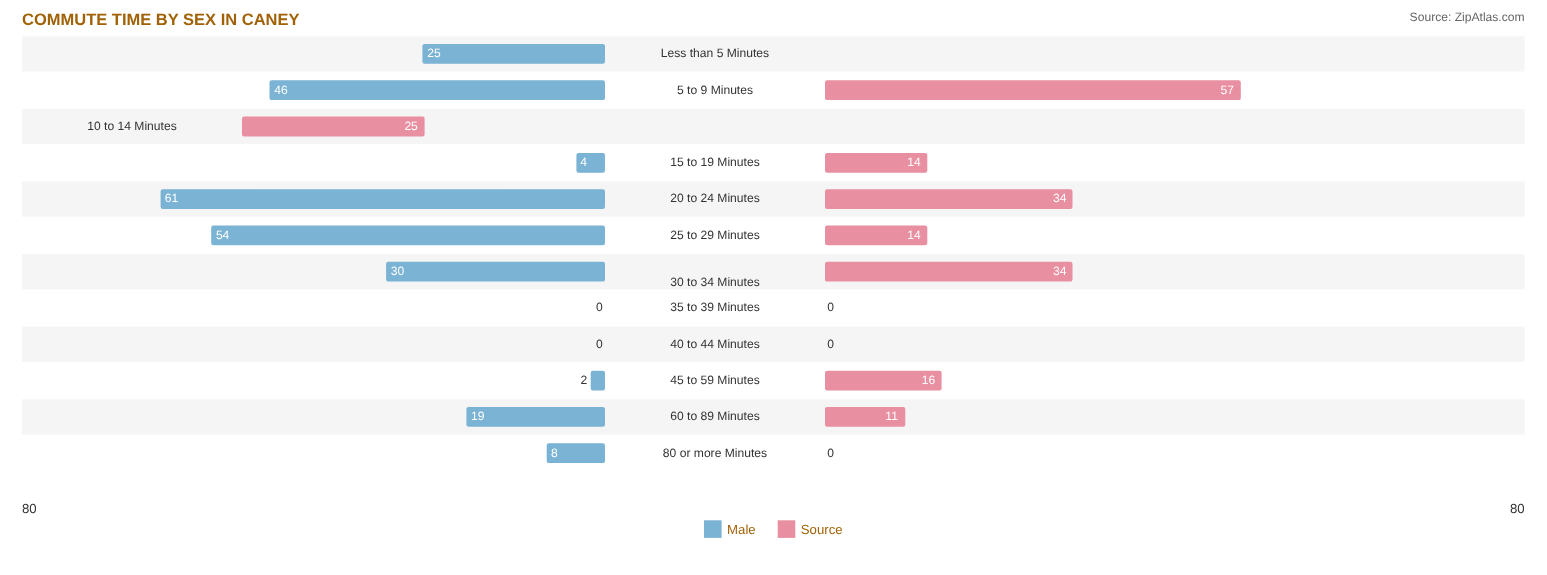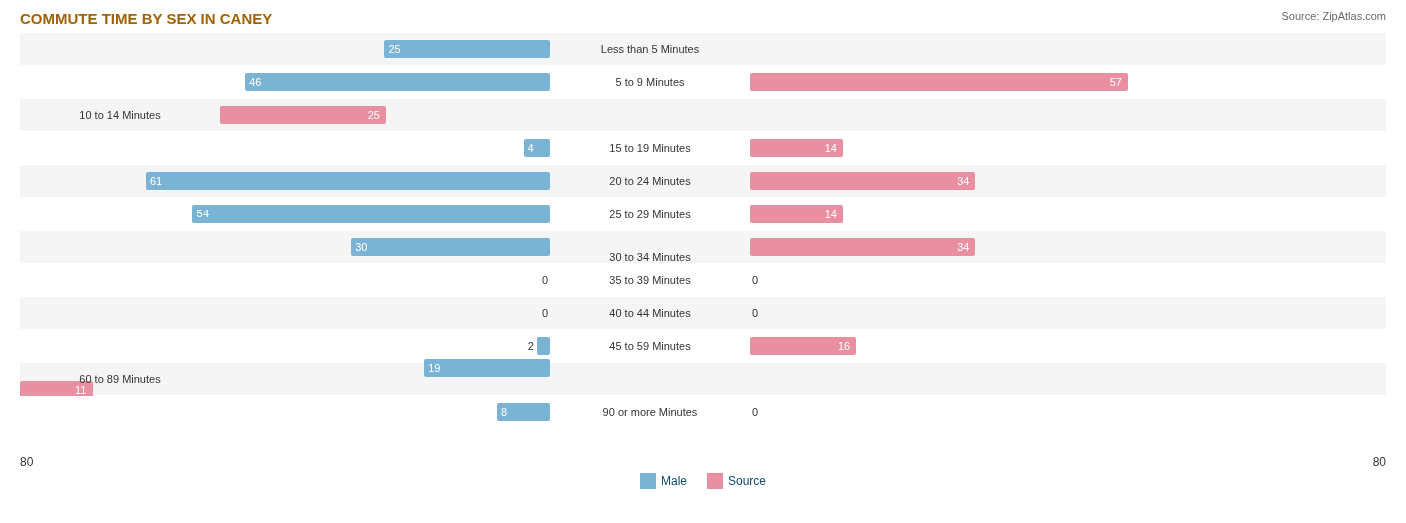--- a/index.html
+++ b/index.html
@@ -91,21 +91,21 @@
       justify-content: center;
       align-items: center;
       gap: 20px;
       margin-top: 4px;
     }
     .legend-item {
       display: flex;
       align-items: center;
       gap: 5px;
       font-size: 12px;
-      color: #0c4a6e;
+      color: #a16207;
     }
     .legend-box {
       width: 16px;
       height: 16px;
     }
     .axis-labels {
       display: flex;
       justify-content: space-between;
       font-size: 12px;
       color: #333;
@@ -163,21 +163,21 @@
           <div class="bar-male" style="width: 404.125px; right: 0px;"></div>
           <span style="position: absolute; font-size: 11px; white-space: nowrap; top: 50%; transform: translateY(-50%); right: auto; left: 129.875px; color: rgb(255, 255, 255);">61</span>
         </div>
         <div class="label-center">20 to 24 Minutes</div>
         <div class="right-section" style="width: 530px; position: relative;">
           <div class="bar-female" style="width: 225.25px; left: 0px;"></div>
           <span style="position: absolute; font-size: 11px; white-space: nowrap; top: 50%; transform: translateY(-50%); left: 207.25px; color: rgb(255, 255, 255);">34</span>
         </div>
       </div>
       <div class="row" style="display: flex; align-items: center; height: 32px; margin-bottom: 1px;">
-        <div class="left-section" style="width: 530px; font-family: Liberation Mono, monospace;">
+        <div class="left-section" style="width: 530px;">
           <div class="bar-male" style="width: 357.75px; right: 0px;"></div>
           <span style="position: absolute; font-size: 11px; white-space: nowrap; top: 50%; transform: translateY(-50%); right: auto; left: 176.25px; color: rgb(255, 255, 255);">54</span>
         </div>
         <div class="label-center">25 to 29 Minutes</div>
         <div class="right-section" style="width: 530px; position: relative;">
           <div class="bar-female" style="width: 92.75px; left: 0px;"></div>
           <span style="position: absolute; font-size: 11px; white-space: nowrap; top: 50%; transform: translateY(-50%); left: 74.75px; color: rgb(255, 255, 255);">14</span>
         </div>
       </div>
       <div class="row" style="display: flex; align-items: flex-end; height: 32px; margin-bottom: 1px;">
@@ -217,37 +217,37 @@
         <div class="left-section" style="width: 530px;">
           <div class="bar-male" style="width: 13.25px; right: 0px;"></div>
           <span style="position: absolute; font-size: 11px; white-space: nowrap; top: 50%; transform: translateY(-50%); right: 16.25px; color: rgb(51, 51, 51);">2</span>
         </div>
         <div class="label-center">45 to 59 Minutes</div>
         <div class="right-section" style="width: 530px; position: relative;">
           <div class="bar-female" style="width: 106px; left: 0px;"></div>
           <span style="position: absolute; font-size: 11px; white-space: nowrap; top: 50%; transform: translateY(-50%); left: 88px; color: rgb(255, 255, 255); text-align: right;">16</span>
         </div>
       </div>
-      <div class="row" style="display: flex; align-items: flex-start; height: 32px; margin-bottom: 1px; flex-direction: column;">
+      <div class="row" style="display: flex; align-items: center; height: 32px; margin-bottom: 1px;">
         <div class="left-section" style="width: 530px;">
           <div class="bar-male" style="width: 125.875px; right: 0px;"></div>
           <span style="position: absolute; font-size: 11px; white-space: nowrap; top: 50%; transform: translateY(-50%); right: auto; left: 408.125px; color: rgb(255, 255, 255);">19</span>
         </div>
         <div class="label-center">60 to 89 Minutes</div>
         <div class="right-section" style="width: 530px; position: relative;">
           <div class="bar-female" style="width: 72.875px; left: 0px;"></div>
           <span style="position: absolute; font-size: 11px; white-space: nowrap; top: 50%; transform: translateY(-50%); left: 54.875px; color: rgb(255, 255, 255);">11</span>
         </div>
       </div>
       <div class="row" style="display: flex; align-items: center; height: 32px; margin-bottom: 1px;">
         <div class="left-section" style="width: 530px;">
           <div class="bar-male" style="width: 53px; right: 0px;"></div>
           <span style="position: absolute; font-size: 11px; white-space: nowrap; top: 50%; transform: translateY(-50%); right: auto; left: 481px; color: rgb(255, 255, 255);">8</span>
         </div>
-        <div class="label-center">90 or more Minutes</div>
+        <div class="label-center">80 or more Minutes</div>
         <div class="right-section" style="width: 530px; position: relative;">
           <div class="bar-female" style="width: 0px; left: 0px;"></div>
           <span style="position: absolute; font-size: 11px; white-space: nowrap; top: 50%; transform: translateY(-50%); left: 2px; color: rgb(51, 51, 51);">0</span>
         </div>
       </div>
     </div>
 
   <div class="axis-labels">
     <span>80</span>
     <span>80</span>

